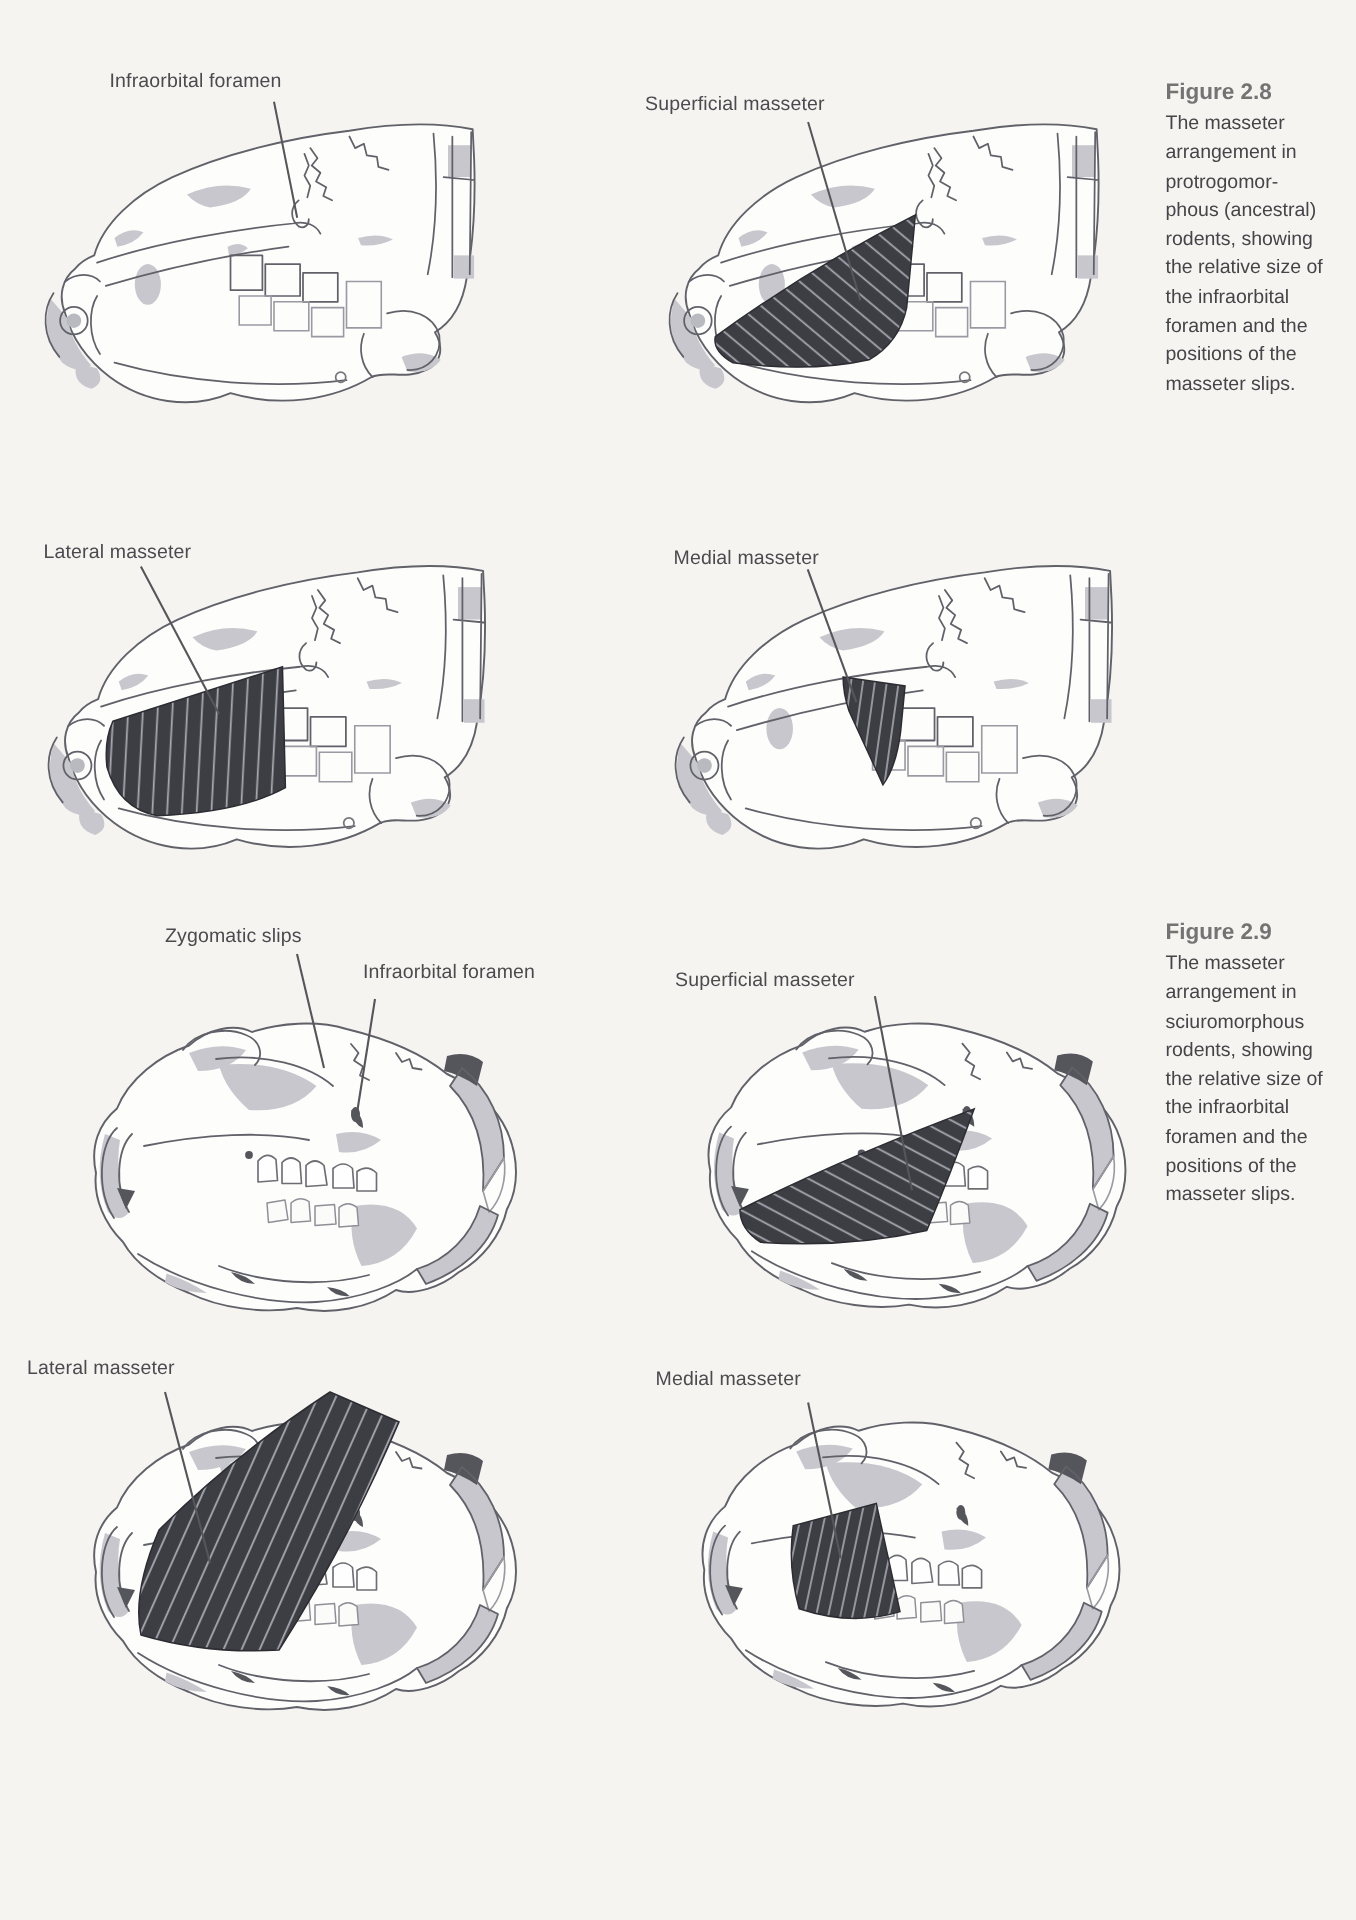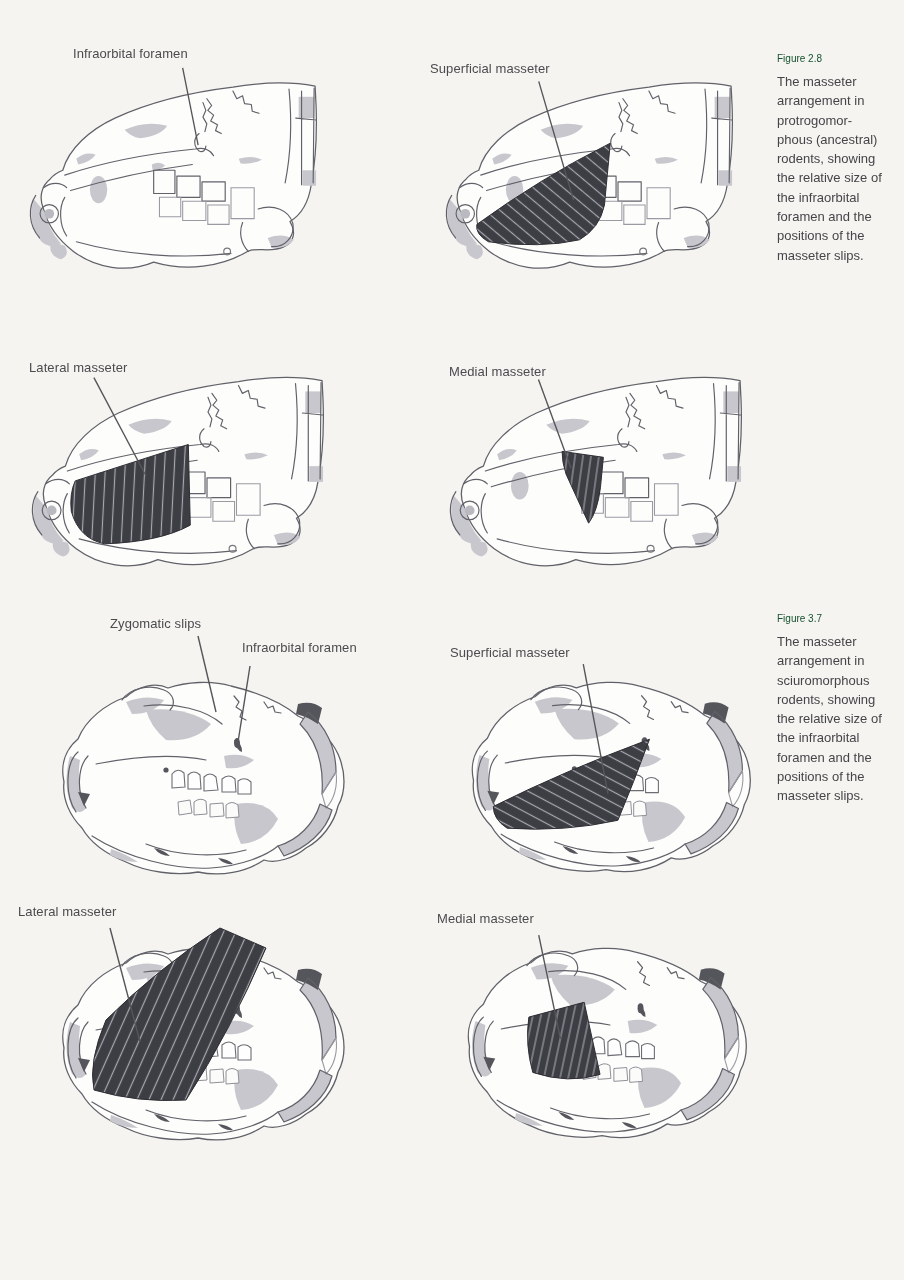--- a/index.html
+++ b/index.html
@@ -1,19 +1,19 @@
 <!DOCTYPE html>
 <html><head>
 <meta charset="utf-8">
 <style>
   html,body{margin:0;padding:0;}
   body{width:904px;height:1280px;background:#f5f4f1;font-family:"Liberation Sans",sans-serif;}
   #page{position:relative;width:904px;height:1280px;background:#f5f4f1;overflow:hidden;}
   .lbl{position:absolute;font-size:13px;color:#4b4b4f;white-space:nowrap;letter-spacing:.1px;}
-  .cap-title{position:absolute;font-size:10px;font-weight:normal;color:#14532d;}
+  .cap-title{position:absolute;font-size:15px;font-weight:bold;color:#737373;}
   .cap{position:absolute;width:134px;font-size:13px;line-height:19.3px;color:#454549;white-space:pre-line;}
   svg.panel{position:absolute;overflow:visible;}
   .leader{stroke:#55555a;stroke-width:1.4;fill:none;}
   .bone{fill:#fdfdfc;stroke:#616169;stroke-width:1.3;stroke-linejoin:round;}
   .ln{fill:none;stroke:#616169;stroke-width:1.2;stroke-linejoin:round;stroke-linecap:round;}
   .lnlt{fill:none;stroke:#9a9aa2;stroke-width:1.1;}
   .shade{fill:#c7c7cd;stroke:none;}
   .dark{fill:#55555c;stroke:none;}
   .tooth{fill:#fefefe;stroke:#6d6d74;stroke-width:1.1;stroke-linejoin:round;}
   .tooth2{fill:#fbfbfa;stroke:#8f8f97;stroke-width:1;stroke-linejoin:round;}
@@ -188,21 +188,21 @@
 
   <div class="lbl" style="left:437px;top:911px">Medial masseter</div>
   <svg class="panel" style="left:430px;top:896px" width="344" height="260" viewBox="0 0 348 262">
     <g transform="translate(2,14)">
       <use href="#sciuro-skull"></use>
       <use href="#sciuro-m-med" class="muscle" fill="url(#pat-smed)"></use>
     </g>
     <line class="leader" x1="110" y1="39" x2="132" y2="144"></line>
   </svg>
 
-  <div class="cap-title" style="left:777px;top:613px">Figure 3.7</div>
+  <div class="cap-title" style="left:777px;top:613px">Figure 2.9</div>
   <div class="cap" style="left:777px;top:632px">The masseter
 arrangement in
 sciuromorphous
 rodents, showing
 the relative size of
 the infraorbital
 foramen and the
 positions of the
 masseter slips.</div>
 

